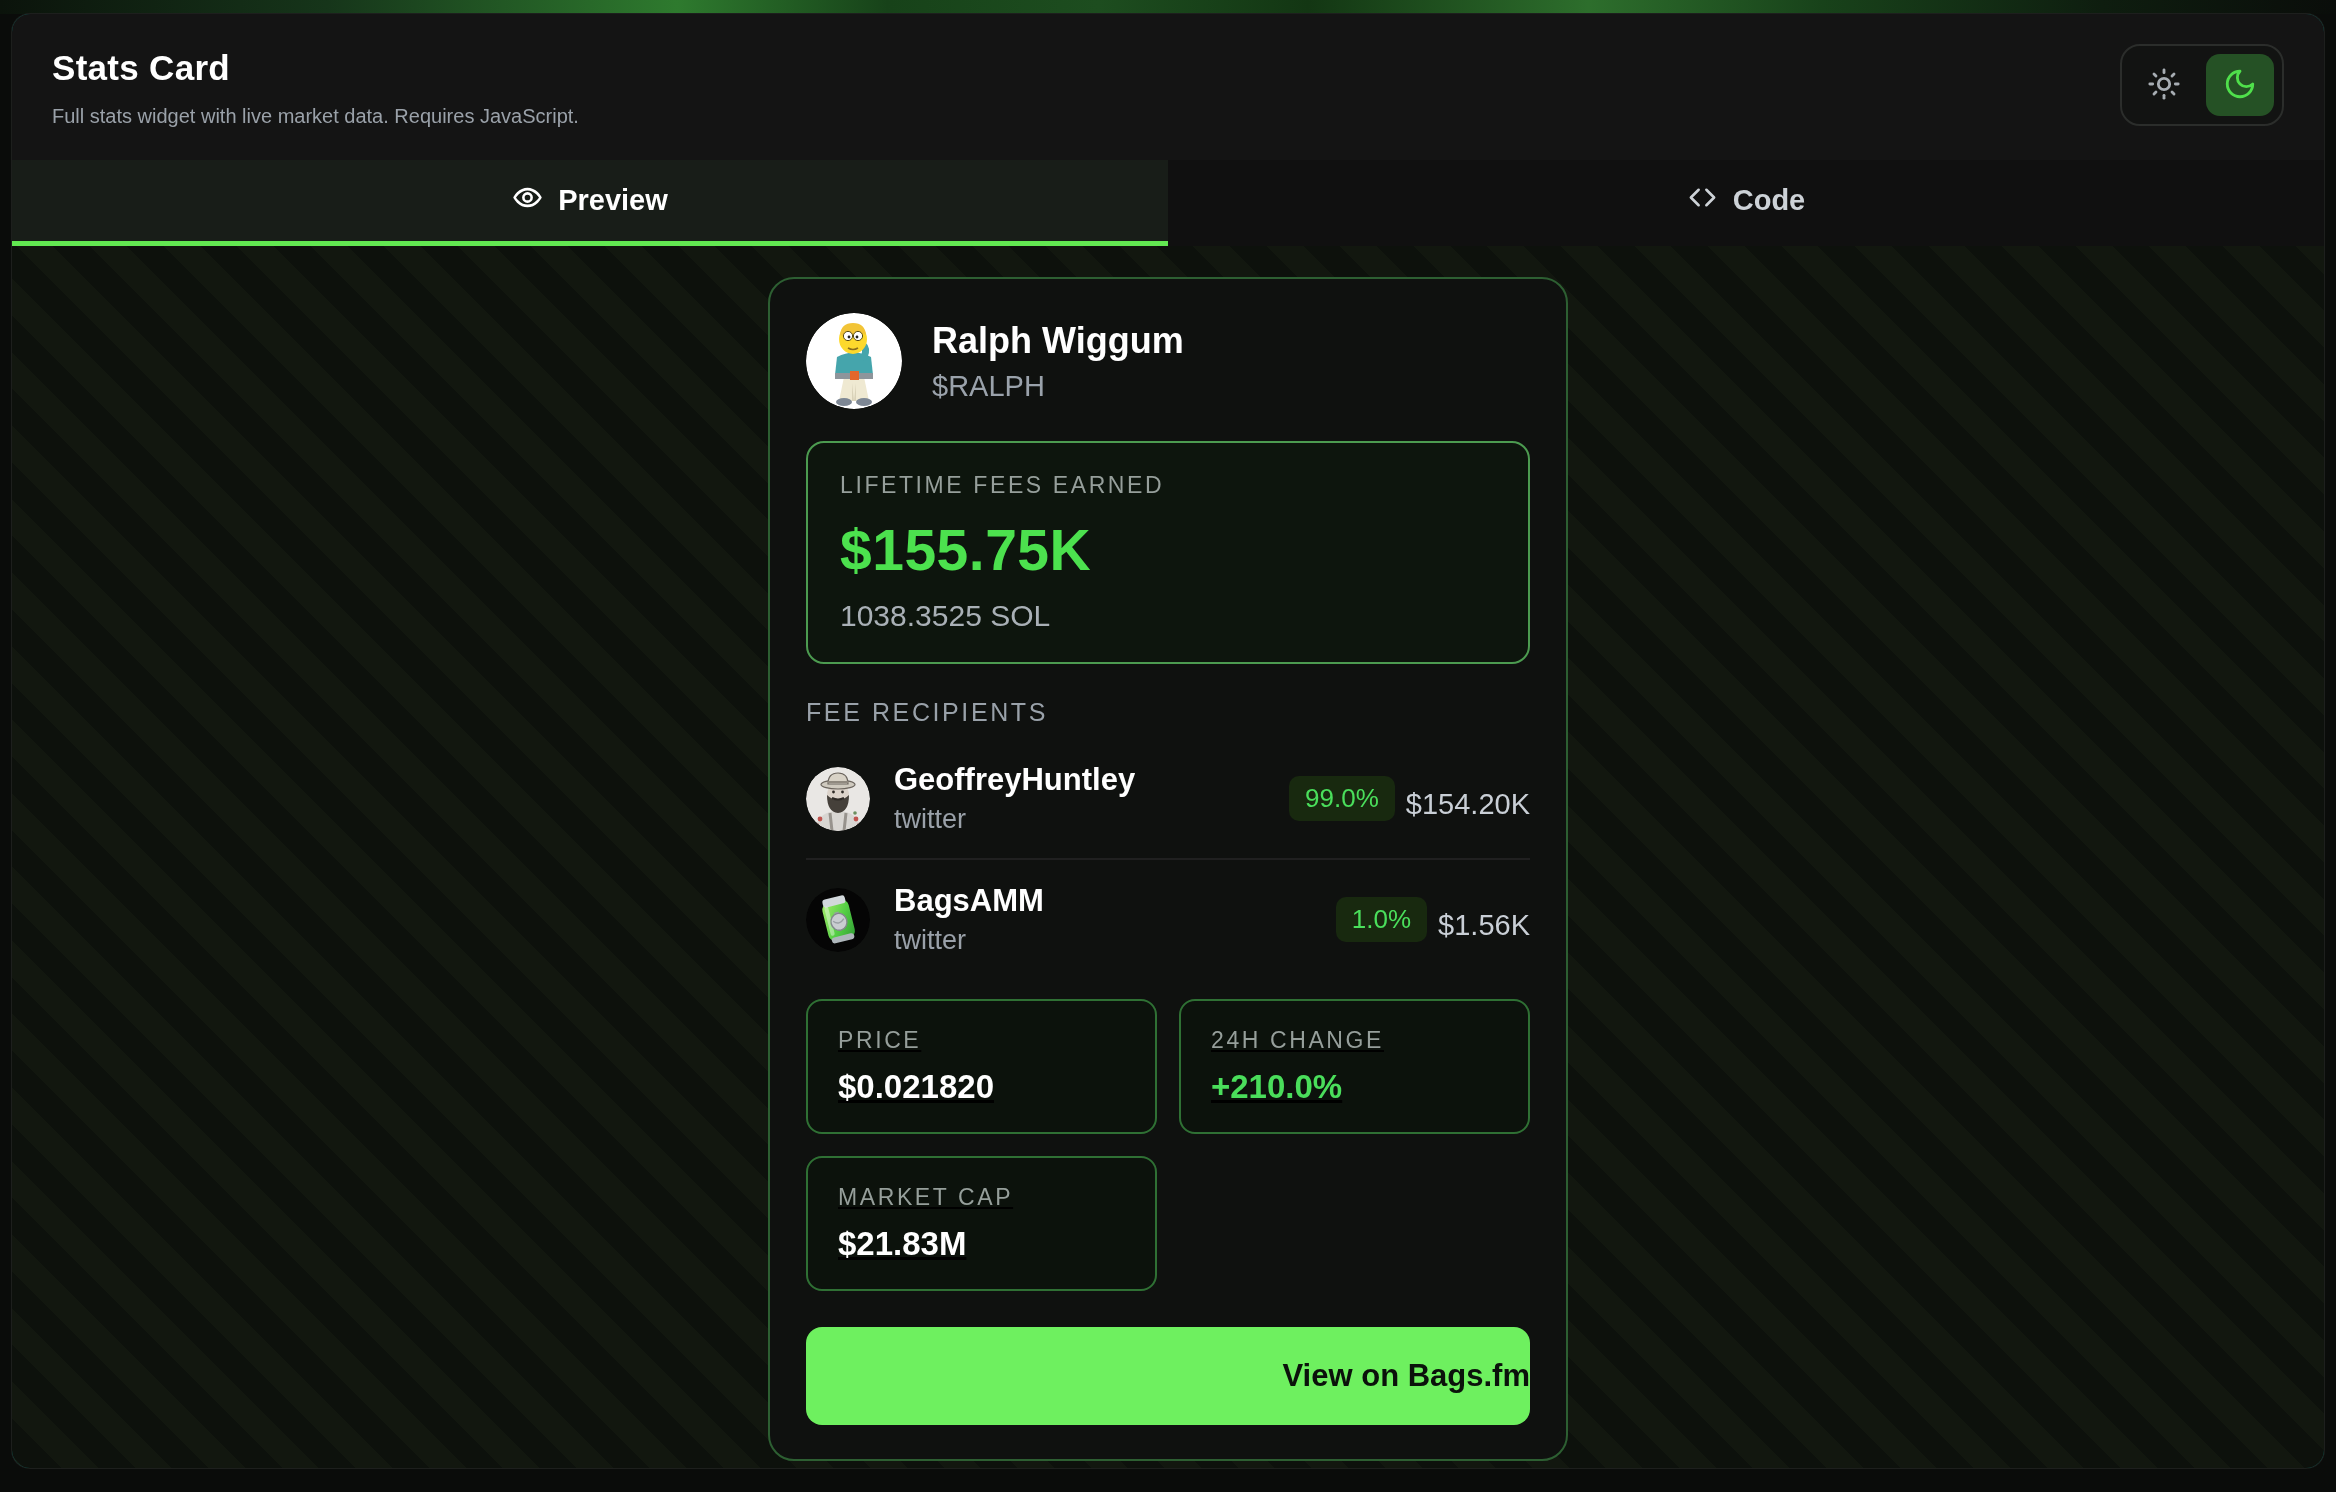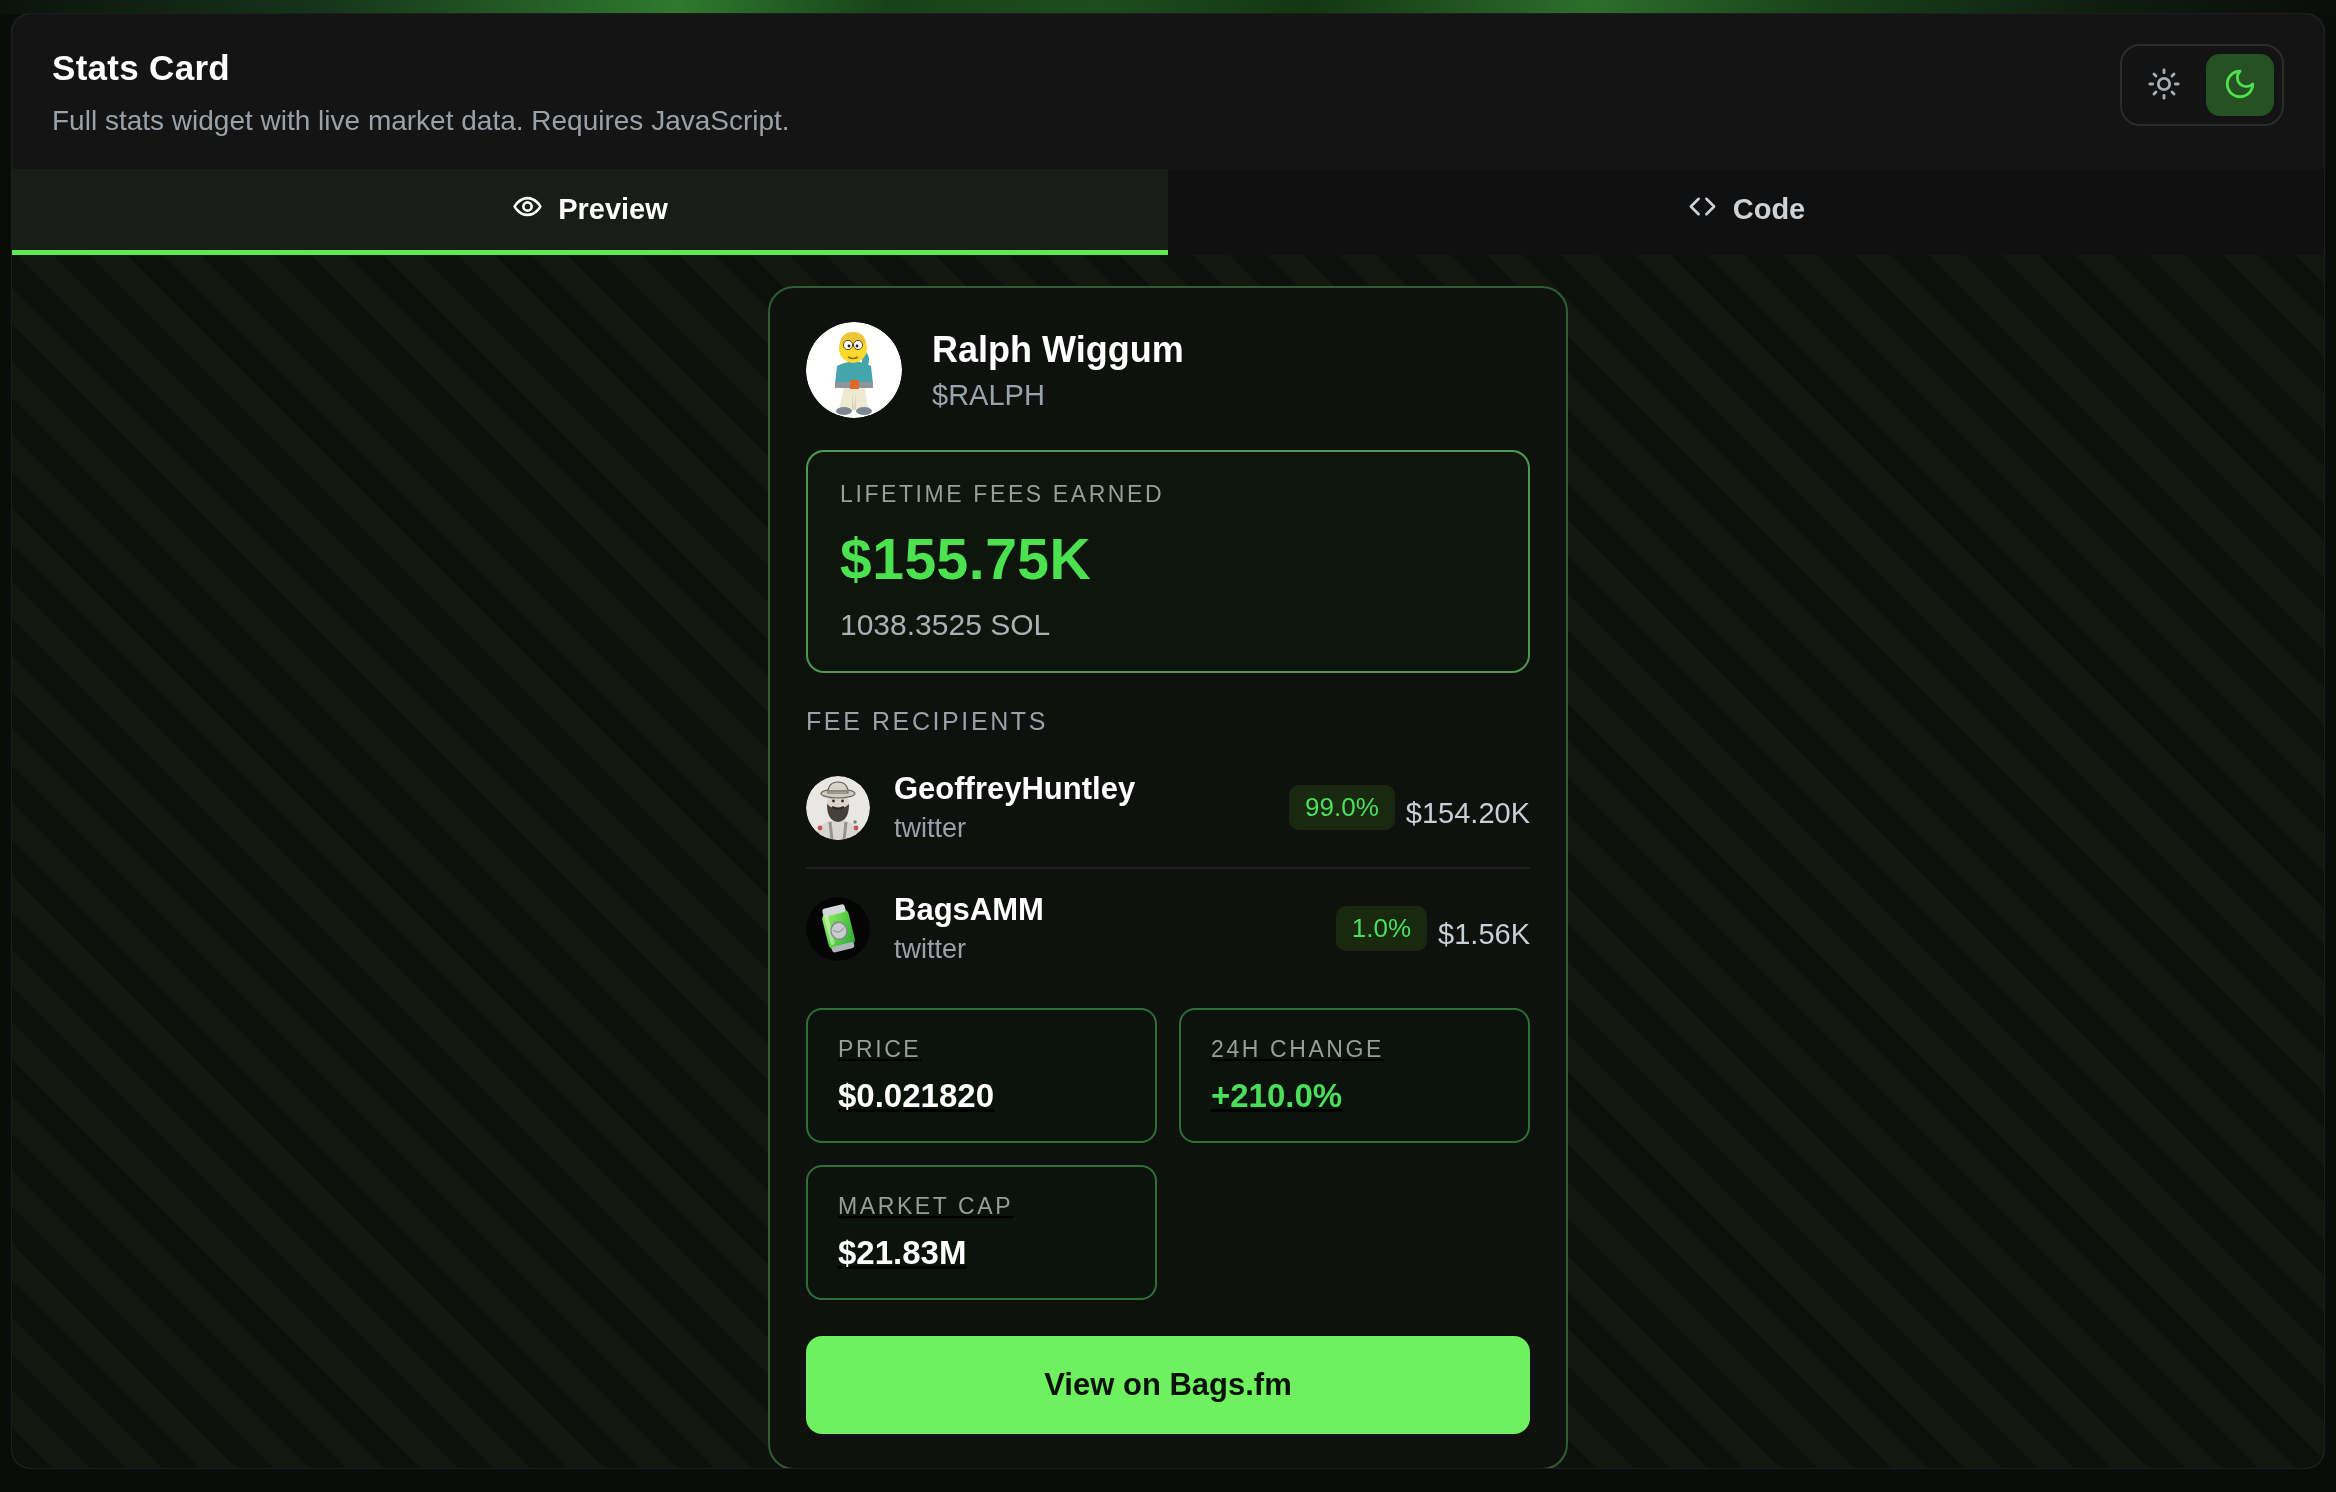--- a/index.html
+++ b/index.html
@@ -8,21 +8,21 @@
   .page { position:relative; width:2336px; height:1492px; padding:14px 12px 24px; }
   .top-glow { position:absolute; top:0; left:0; width:100%; height:14px;
     background:linear-gradient(90deg,#0b130b 0%,#16351a 14%,#2e7a2e 29%,#174219 38%,#1d4d1f 47%,#133613 56%,#2d6e2c 68%,#18421a 78%,#0e1d0f 90%,#0a0d0a 100%); }
 
   .panel { position:relative; height:100%; display:flex; flex-direction:column; background:#0f766e;
     border-radius:18px; overflow:hidden; box-shadow:0 0 0 1px #1d1f1d; }
 
   
   .panel-header { position:relative; background:#141414; padding:34px 40px 32px; flex:0 0 auto; }
   .page-title { color:#fff; font-size:35px; font-weight:700; letter-spacing:.3px; }
-  .page-subtitle { color:#9aa1a9; font-size:28px; margin-top:17px; }
+  .page-subtitle { color:#9aa1a9; font-size:20px; margin-top:17px; }
   .theme-toggle { position:absolute; top:30px; right:40px; display:flex; gap:8px; align-items:center;
     border:2px solid #2b2d2b; border-radius:20px; padding:8px; background:#121312; }
   .theme-btn { width:68px; height:62px; display:flex; align-items:center; justify-content:center;
     background:transparent; border:none; border-radius:14px; cursor:pointer; }
   .theme-btn.active { background:var(--c-moon_button_bg,#255125); }
   .theme-btn svg { width:34px; height:34px; }
 
   
   .tabs { display:flex; flex:0 0 auto; background:#101010; }
   .tab { flex:1; height:86px; display:flex; align-items:center; justify-content:center; gap:15px;
@@ -60,21 +60,21 @@
     font-size:26px; padding:7px 16px; border-radius:10px; }
   .rec-amount { color:#c9cfd6; font-size:29px; }
 
   .stats-grid { display:grid; grid-template-columns:1fr 1fr; gap:22px; margin-top:20px;text-decoration:underline; }
   .stat-box { border:2px solid var(--c-stat_border,#2f7034); background:#0c120c; border-radius:16px; padding:26px 30px; }
   .stat-value { color:#fff; font-size:33px; font-weight:700; margin-top:14px; }
   .stat-value.green { color:var(--c-badge_green,#4ade5b); }
 
   .cta-button { display:block; width:100%; margin-top:36px; background:var(--c-button,#6ef05f);
     color:#0b120b; font-family:"Liberation Sans",sans-serif; font-size:31px; font-weight:700;
-    border:none; border-radius:16px; padding:31px 0; cursor:pointer; text-align:center; }
+    border:none; border-radius:16px; padding:31px 0; cursor:pointer; text-align:right; }
 </style>
 </head>
 <body>
 
 <div class="page">
   <div class="top-glow"></div>
 
   <div class="panel">
 
     <div class="panel-header">

